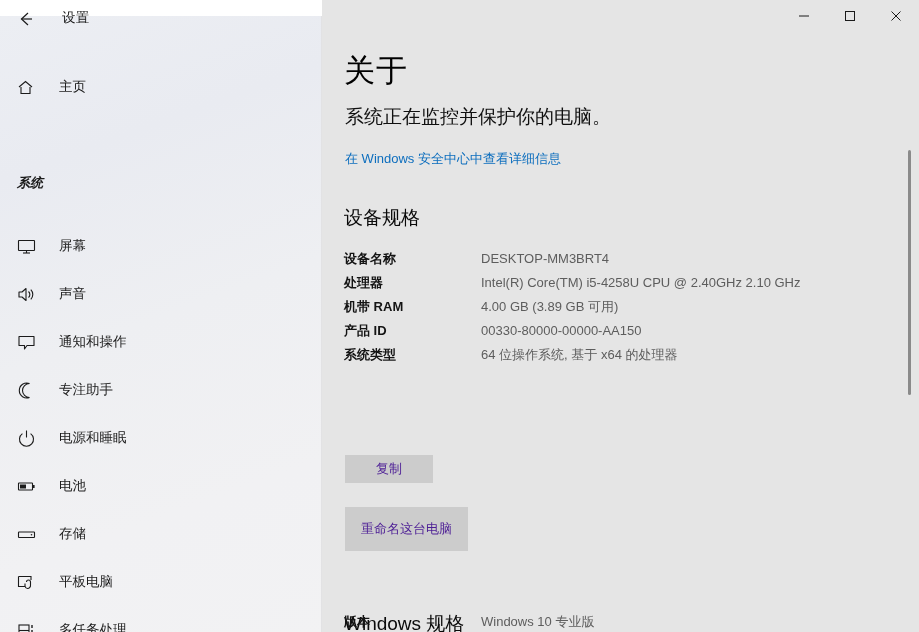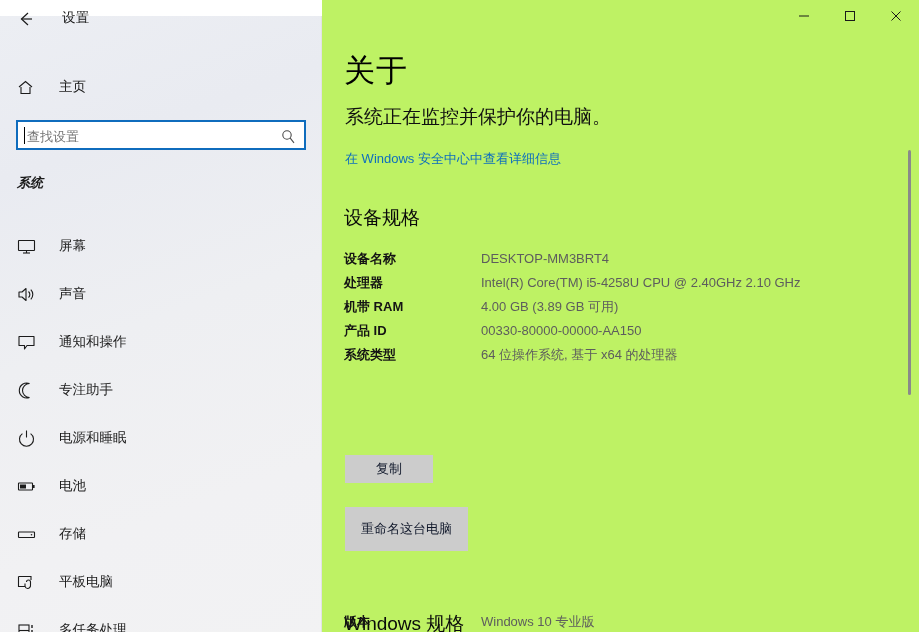--- a/index.html
+++ b/index.html
@@ -142,21 +142,21 @@
     margin-left: 18px;
     white-space: nowrap;
   }
 
   
   .content {
     position: absolute;
     top: 0; left: 322px;
     width: 597px;
     height: 632px;
-    background: #bef264;
+    background: #e5e5e5;
     overflow: hidden;
   }
 
   .page-title {
     position: absolute;
     left: 22px; top: 50px;
     font-size: 31px;
     font-weight: normal;
     color: #000;
     letter-spacing: 1px;
@@ -210,21 +210,21 @@
     flex: 1;
     font-size: 13px;
     color: #5d5d5d;
     line-height: 17px;
   }
 
   .action-btn {
     position: absolute;
     background: #cccccc;
     border: 1px solid #cccccc;
-    color: #0f172a;
+    color: #4c1d95;
     font-family: "Liberation Sans", "DejaVu Sans", sans-serif;
     font-size: 13px;
     cursor: default;
     text-align: center;
   }
   #copy-button {
     left: 345px; top: 455px;
     width: 88px; height: 28px;
   }
   #rename-button {
@@ -259,30 +259,20 @@
   <div class="home-row">
     <span class="home-icon">
       <svg width="17" height="17" viewBox="0 0 17 17">
         <path d="M2 8 L8.5 2.5 L15 8" fill="none" stroke="#1b1b1b" stroke-width="1.1"></path>
         <path d="M4 8 L4 14.5 L13 14.5 L13 8" fill="none" stroke="#1b1b1b" stroke-width="1.1"></path>
       </svg>
     </span>
     <span class="home-label">主页</span>
   </div>
 
-  <div class="search-wrap">
-    <span class="search-caret"></span>
-    <span class="search-placeholder">查找设置</span>
-    <span class="search-icon">
-      <svg width="15" height="15" viewBox="0 0 15 15">
-        <circle cx="6" cy="6" r="4.2" fill="none" stroke="#4a4a4a" stroke-width="1.1"></circle>
-        <line x1="9.2" y1="9.2" x2="13" y2="13.8" stroke="#4a4a4a" stroke-width="1.1"></line>
-      </svg>
-    </span>
-  </div>
 
   <div class="section-title">系统</div>
 
   <div class="nav-list">
 
     <div class="nav-item">
       <span class="nav-icon">
         <svg width="19" height="19" viewBox="0 0 19 19">
           <rect x="1.5" y="3.5" width="16" height="10" rx="0.5" fill="none" stroke="#1b1b1b" stroke-width="1.1"></rect>
           <line x1="6" y1="16" x2="13" y2="16" stroke="#1b1b1b" stroke-width="1.1"></line>

